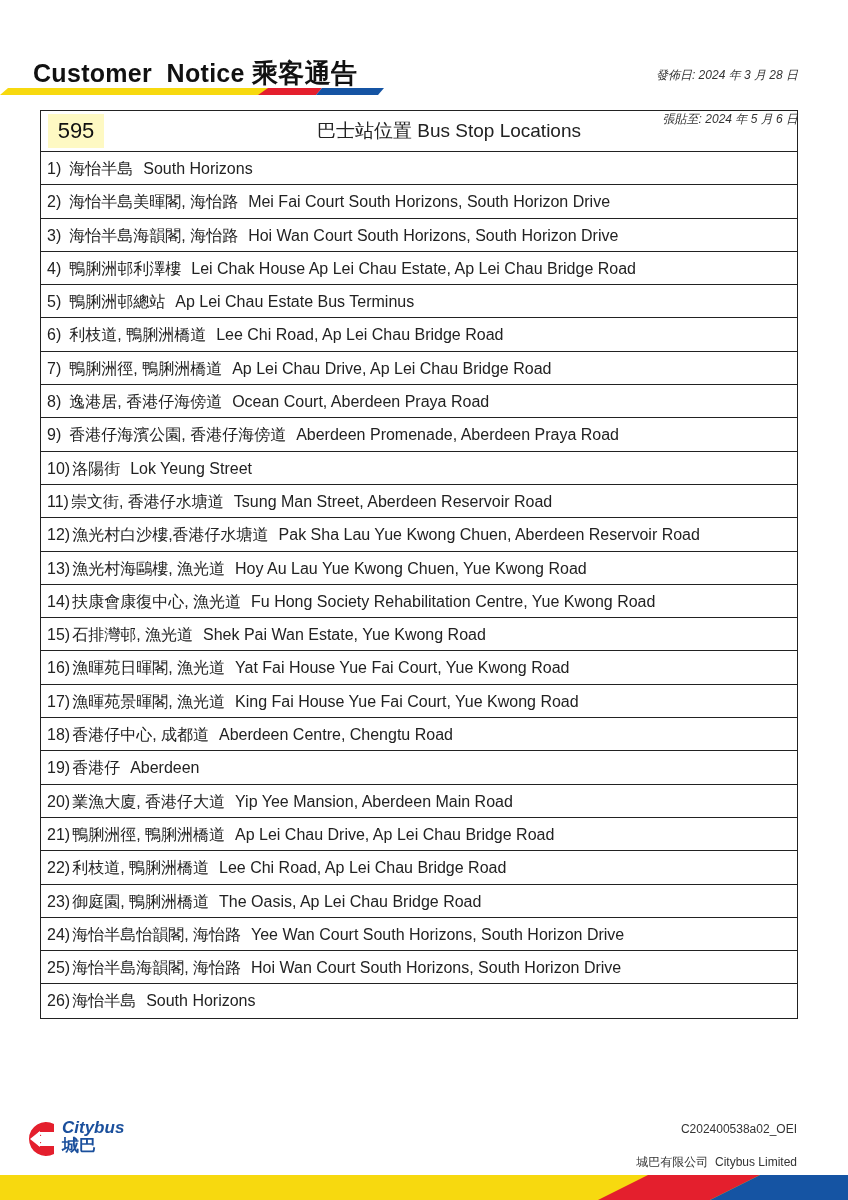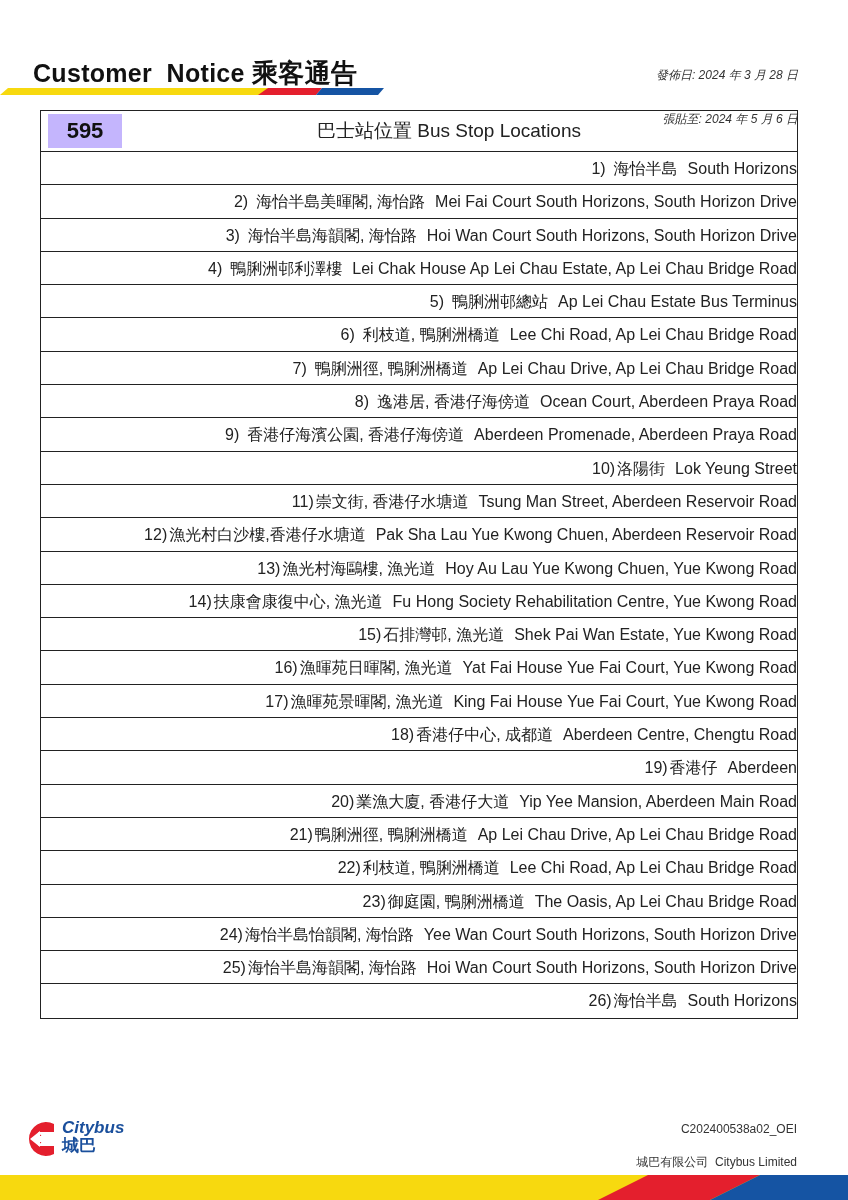--- a/index.html
+++ b/index.html
@@ -7,26 +7,26 @@
          font-family:"Liberation Sans", "DejaVu Sans", sans-serif; color:#222; }
   .title { position:absolute; left:33px; top:56px; font-size:25px; font-weight:bold; color:#111;
            letter-spacing:0.3px; white-space:nowrap; }
   .title .zh { font-weight:bold; font-size:26px; }
   .title-stripe { position:absolute; left:0; top:88px; width:384px; height:7px; }
   .meta { position:absolute; right:50px; text-align:center; font-size:12px; color:#333; white-space:nowrap;font-style:italic; }
   .meta.m1 { top:67px; }
   .meta.m2 { top:91px;margin-top:20px; }
   .table { position:absolute; left:40px; top:110px; width:758px; border:1.5px solid #222; box-sizing:border-box; }
   .thead { height:40px; position:relative; border-bottom:1.5px solid #222; }
-  .route { position:absolute; left:7px; top:3px; width:74px; height:34px; background:#c4b5fd;
-           font-size:22px; font-weight:bold; color:#111; display:flex; align-items:center; justify-content:center; }
+  .route { position:absolute; left:7px; top:3px; width:56px; height:34px; background:#fef9c3;
+           font-size:22px; font-weight:normal; color:#111; display:flex; align-items:center; justify-content:center; }
   .thead-title { position:absolute; left:0; right:0; top:0; height:40px; line-height:40px; text-align:center;
                  font-size:19px; color:#222; padding-left:60px; }
   .row { height:33.3px; line-height:33px; border-bottom:1.5px solid #222; font-size:16px; padding-left:6px;
-         white-space:nowrap; box-sizing:border-box; color:#222;text-align:right; }
+         white-space:nowrap; box-sizing:border-box; color:#222; }
   .row:last-child { border-bottom:none; }
   .row .num { display:inline-block; }
   .row .zh { margin-left:2px; }
   .row .en { margin-left:10px; }
   .logo { position:absolute; left:16px; top:1118px; width:120px; height:42px; }
   .logo-text { position:absolute; left:62px; top:1119px; color:#1a4f9c; font-style:italic; font-size:17px; font-weight:bold; line-height:18px; }
   .logo-text .zh { font-style:normal; font-size:17px; }
   .docid { position:absolute; right:51px; top:1122px; font-size:12px; color:#333;text-align:center; }
   .company { position:absolute; right:51px; top:1154px; font-size:12px; color:#333; }
   .footer-stripe { position:absolute; left:0; top:1175px; width:848px; height:25px; }

